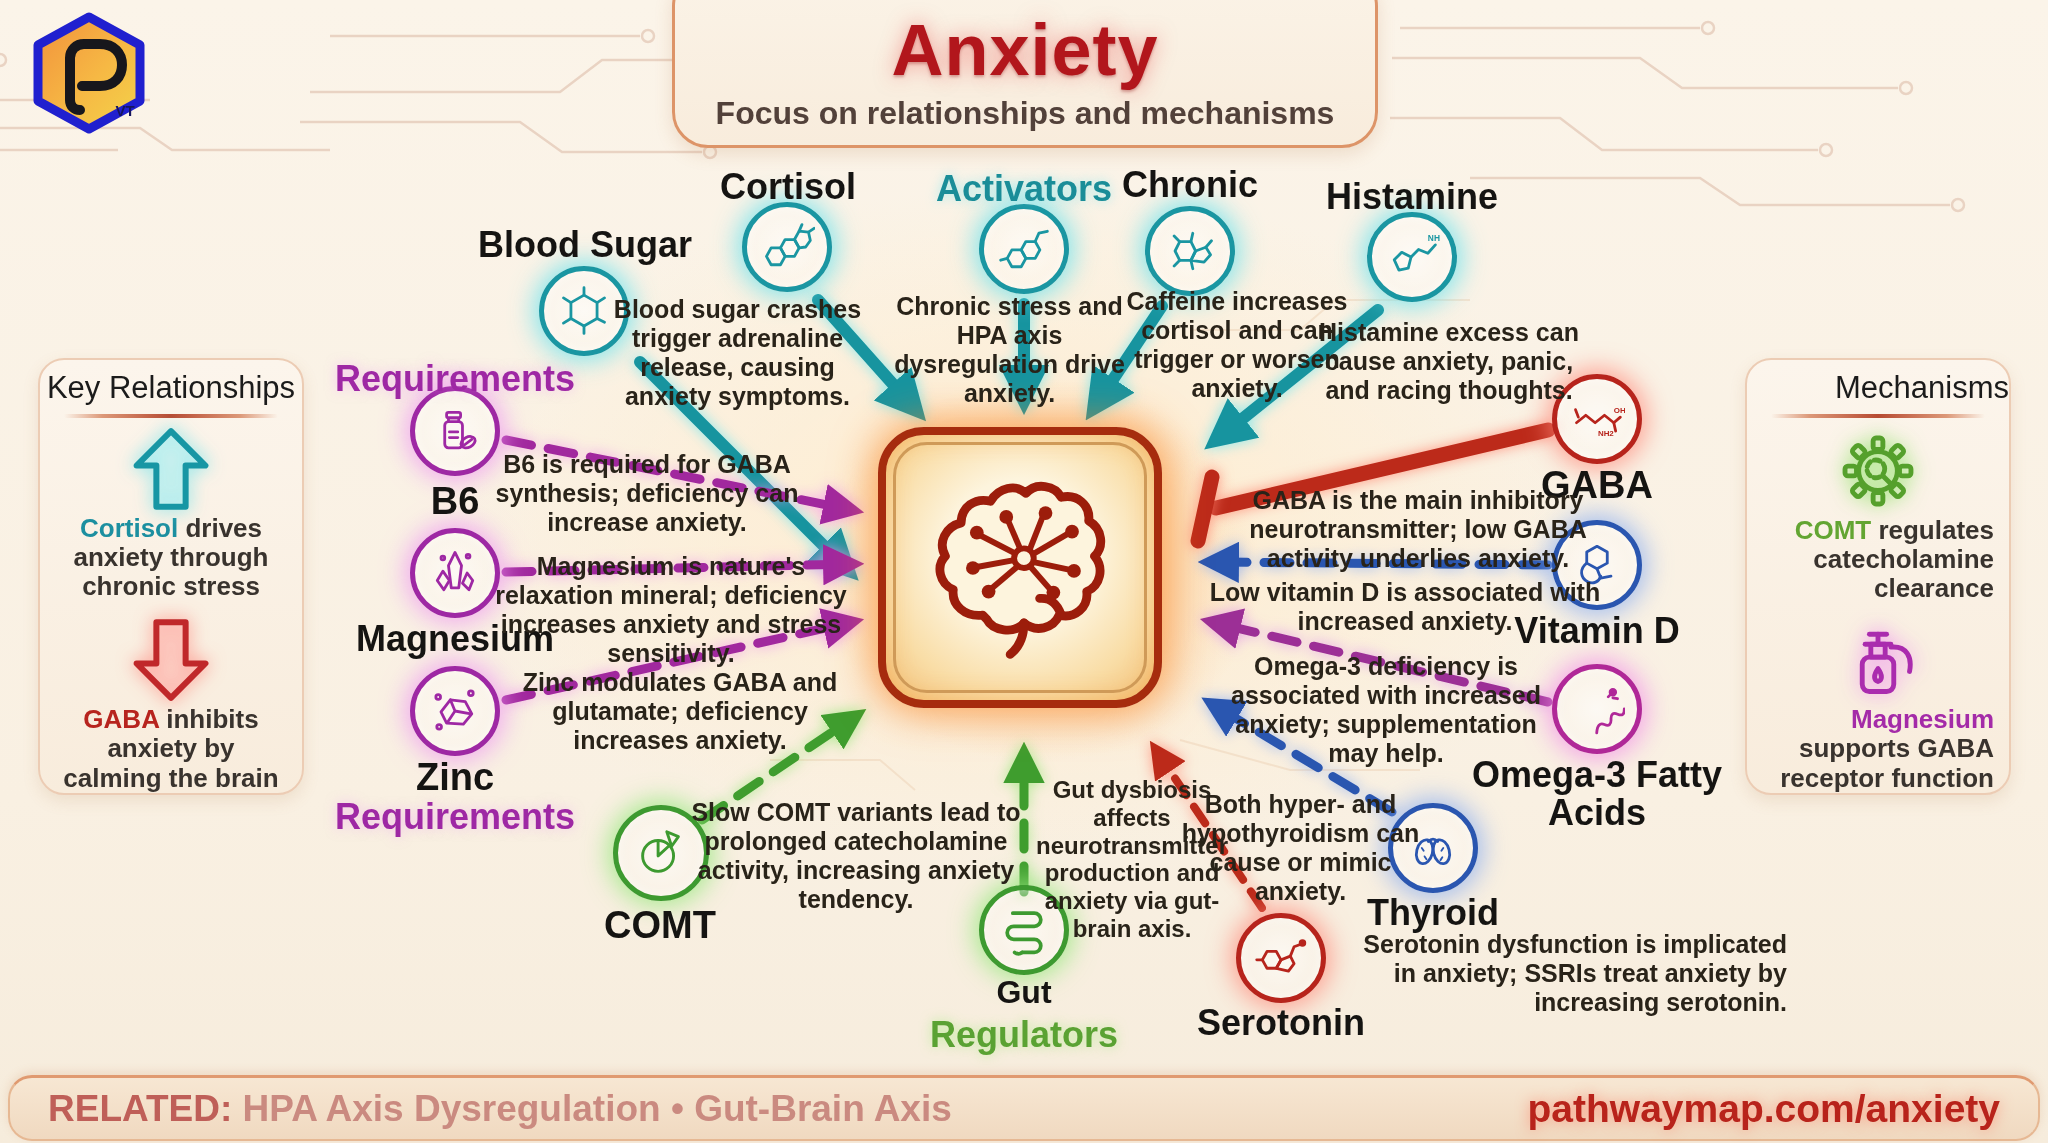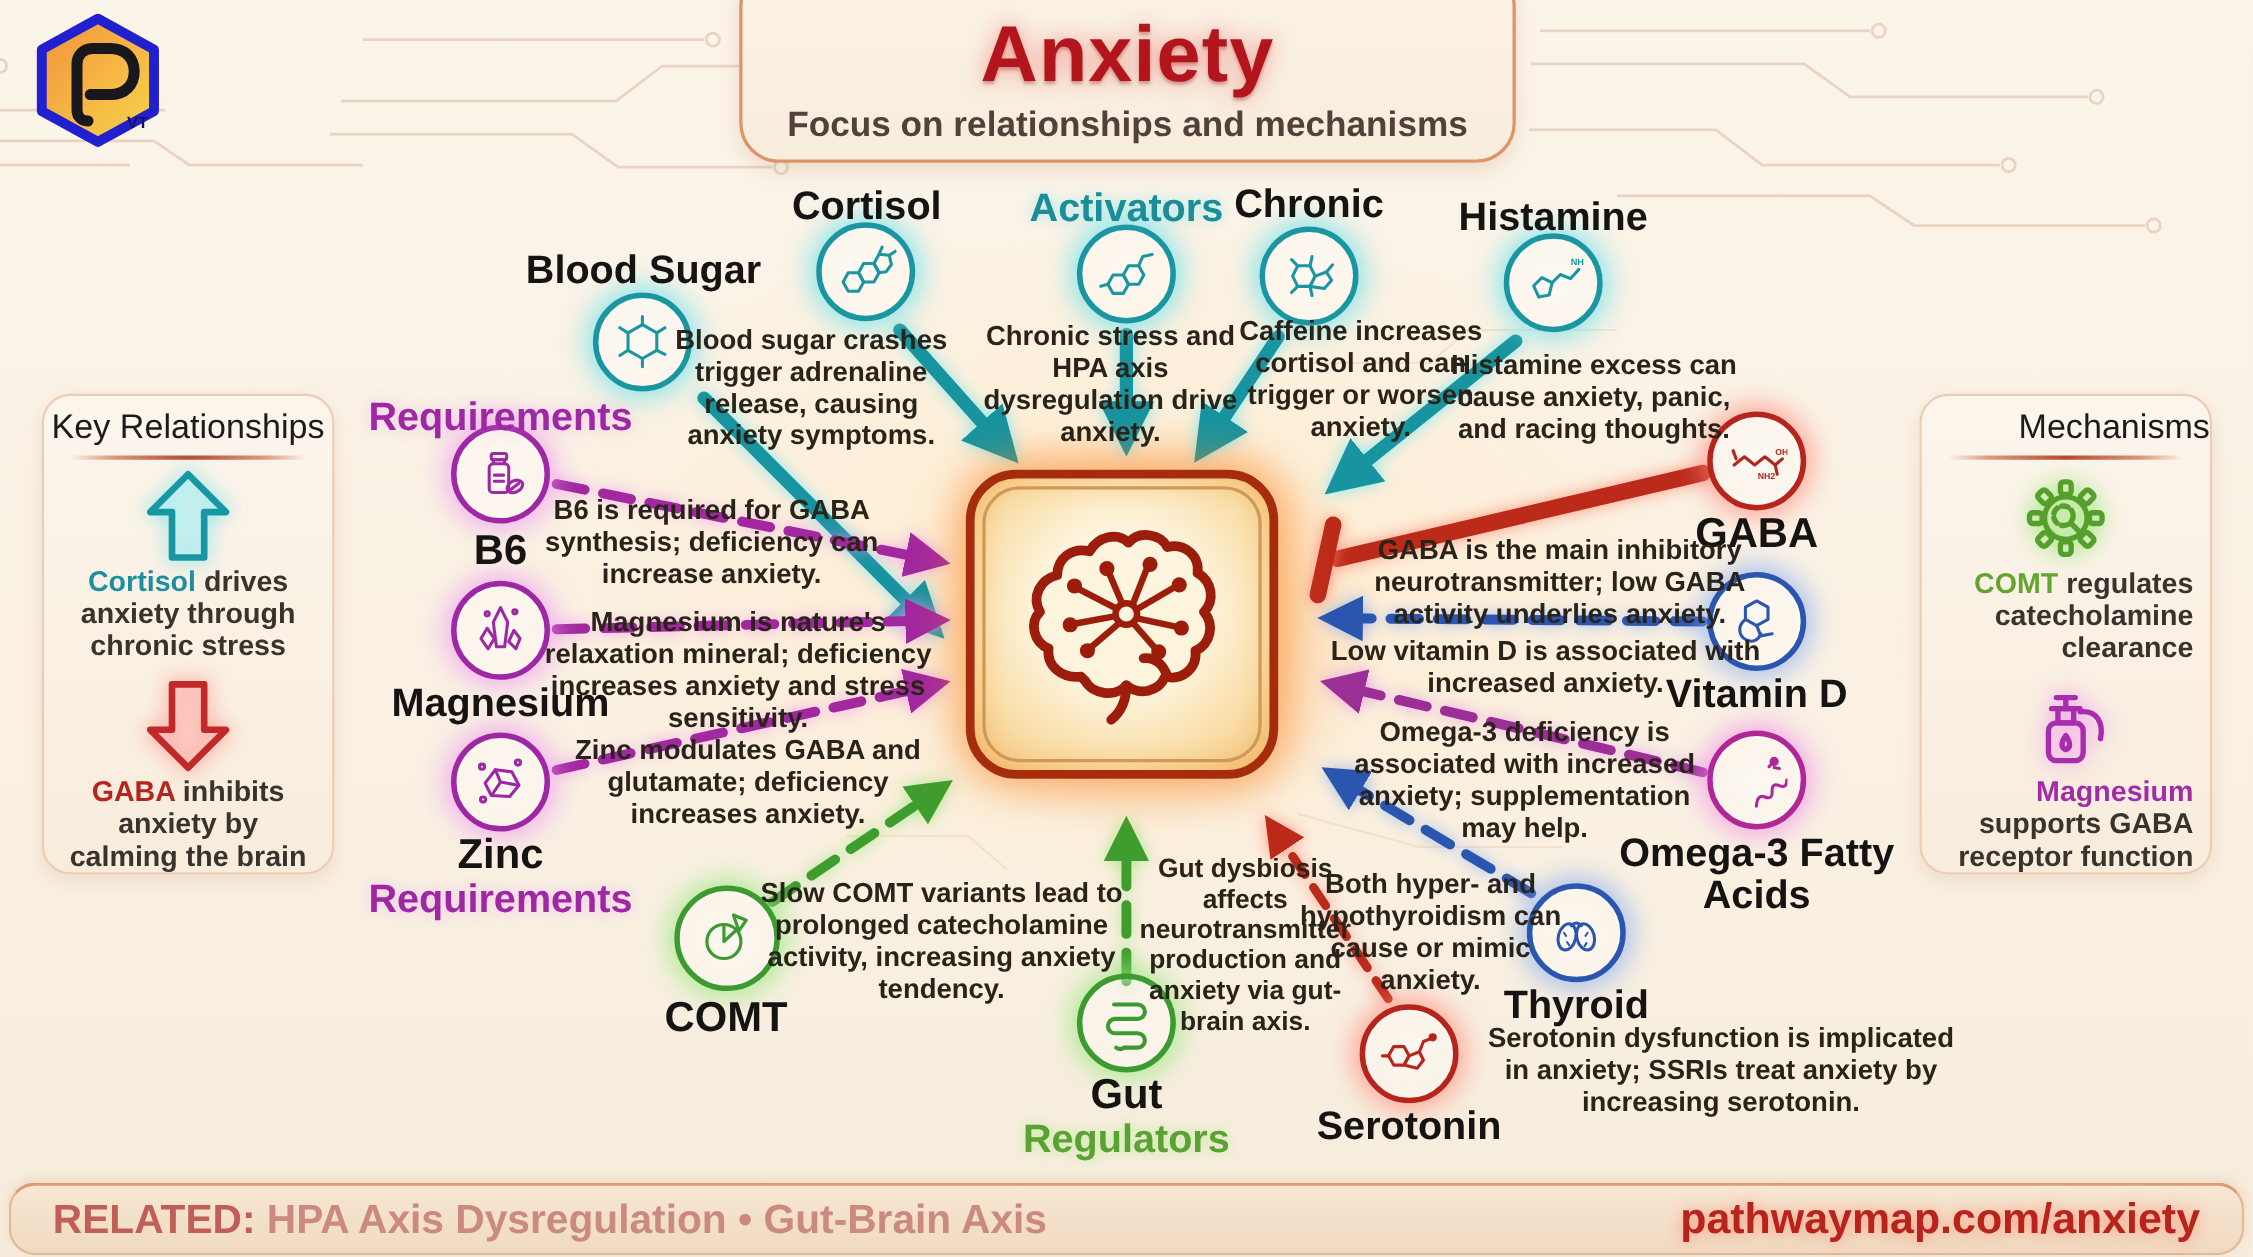--- a/index.html
+++ b/index.html
@@ -73,21 +73,21 @@
   .nlabel { position:absolute; z-index:4; font-weight:800; color:#151412; font-size:36px;
     line-height:1.05; text-align:center; }
   .glabel { position:absolute; z-index:4; font-weight:800; font-size:36px; text-align:center; }
   .gl-teal  { color:#1a8d98; text-shadow:0 0 12px rgba(120,230,240,.6); }
   .gl-red   { color:#b3201d; text-shadow:0 0 12px rgba(255,140,130,.5); }
   .gl-purp  { color:#9e28a4; text-shadow:0 0 12px rgba(240,160,245,.5); }
   .gl-green { color:#5aa233; text-shadow:0 0 12px rgba(160,235,120,.6); }
   .note { position:absolute; z-index:4; font-size:25px; font-weight:700; color:#292319;
     line-height:1.16; text-align:center; }
   .note.small { font-size:24px; }
-  .note.left { text-align:center; }
+  .note.left { text-align:right; }
 
   
   .halo { left:810px; top:370px; width:460px; height:400px; z-index:1; border-radius:50%;
     background:radial-gradient(ellipse, rgba(246,140,40,.4) 0%, rgba(246,140,40,0) 68%); }
   .brain-box { left:878px; top:427px; width:284px; height:281px; z-index:3;
     border:8px solid #a62c0e; border-radius:46px;
     background:radial-gradient(circle at 50% 45%, #fdf4dd 38%, #f9ddA6 72%, #f2c179 100%);
     box-shadow:0 0 38px 8px rgba(250,130,30,.6), inset 0 0 26px rgba(245,150,50,.45);
     display:flex; align-items:center; justify-content:center; }
   .brain-inner { position:absolute; inset:7px; border:3px solid #cf9a58; border-radius:34px;
@@ -445,21 +445,21 @@
   <div class="note" style="left:680px;top:798px;width:352px">Slow COMT variants lead to prolonged catecholamine activity, increasing anxiety tendency.</div>
 
   <div class="circ greenc" style="left:979px;top:885px">
     <svg width="56" height="56" viewBox="0 0 60 60">
       <g stroke="currentColor" stroke-width="4" fill="none" stroke-linecap="round" stroke-linejoin="round">
         <path d="M18,12 h23 a7,7 0 0 1 0,14 h-22 a7,7 0 0 0 0,14 h22 a7,7 0 0 1 0,14 h-13"></path>
         <path d="M28,54 q-4,3 -8,0"></path>
       </g>
     </svg>
   </div>
-  <div class="nlabel" style="left:974px;top:976px;width:100px;font-size:38px">Gut</div>
+  <div class="nlabel" style="left:974px;top:976px;width:100px;font-size:32px">Gut</div>
   <div class="glabel gl-green" style="left:884px;top:1014px;width:280px">Regulators</div>
   <div class="note small" style="left:1032px;top:776px;width:200px">Gut dysbiosis affects neurotransmitter production and anxiety via gut-brain axis.</div>
 
   <div class="circ bluec" style="left:1388px;top:803px">
     <svg width="56" height="56" viewBox="0 0 60 60">
       <g stroke="currentColor" stroke-width="3" fill="none" stroke-linecap="round" stroke-linejoin="round">
         <ellipse cx="21" cy="34" rx="8.5" ry="13" transform="rotate(14 21 34)"></ellipse>
         <ellipse cx="39" cy="34" rx="8.5" ry="13" transform="rotate(-14 39 34)"></ellipse>
         <path d="M25,23 q5,-5 10,0"></path>
         <path d="M18,30 l2,3 M21,39 l2,3 M41,30 l-2,3 M40,40 l-2,3" stroke-width="2"></path>

